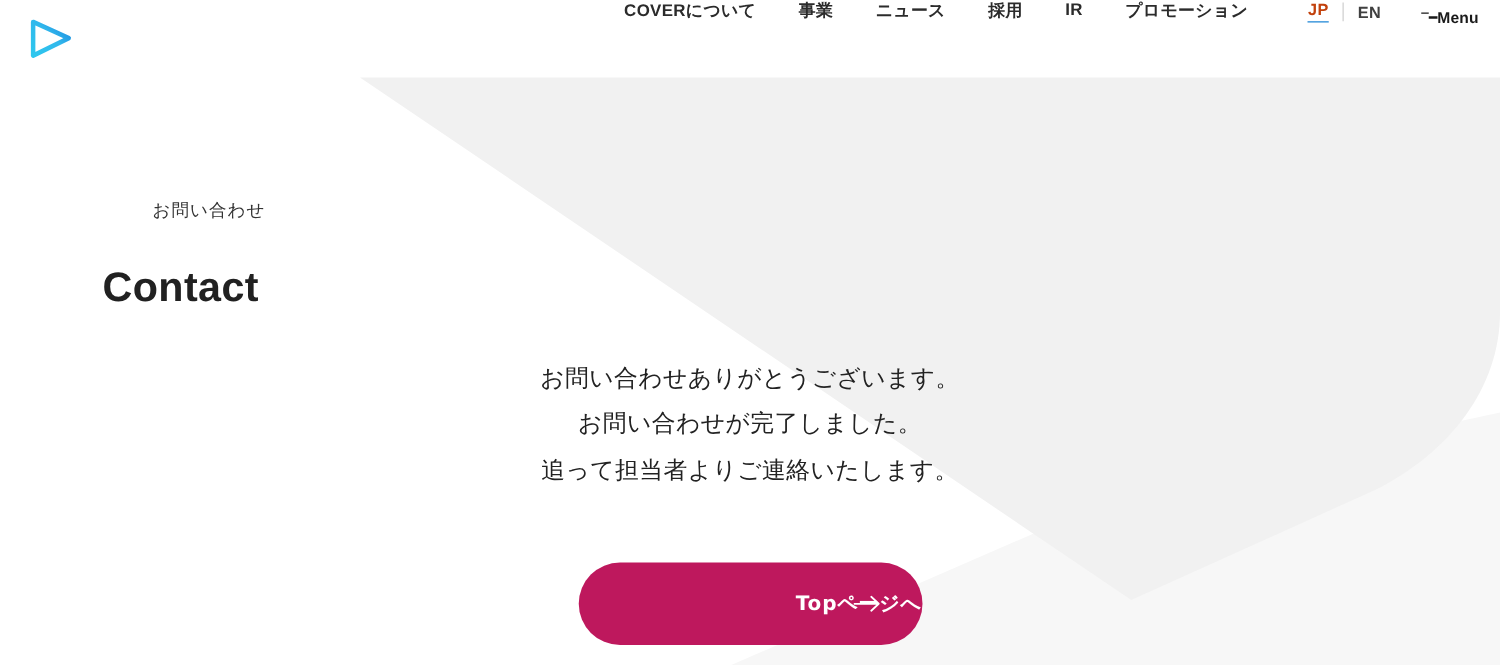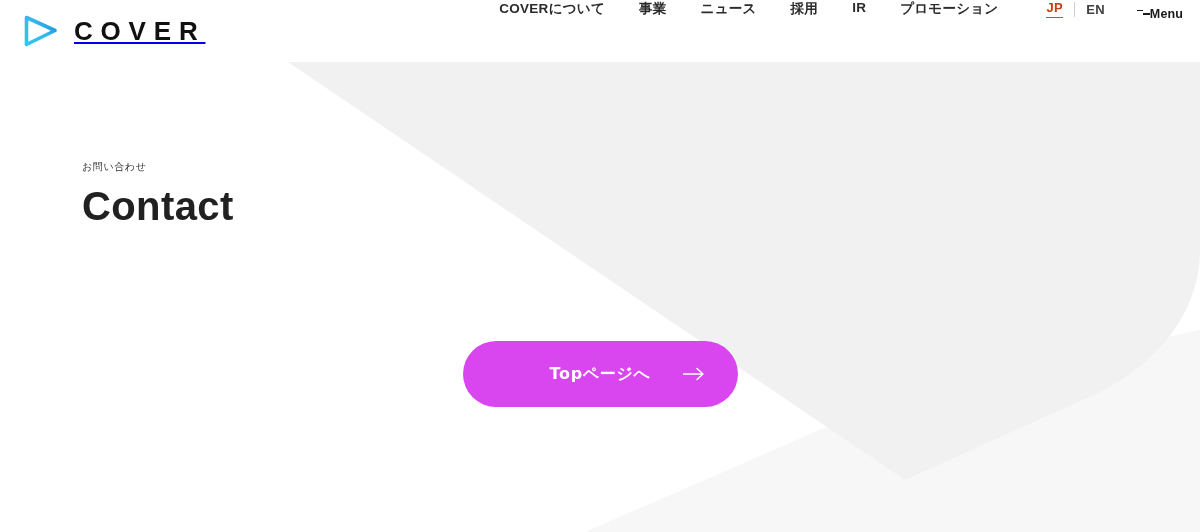--- a/index.html
+++ b/index.html
@@ -49,44 +49,45 @@
   }
   #menu-button .bar { width:40px; height:1.6px; background:#1a1a1a; display:block; }
   #menu-button .bar + .bar { margin-top:7px; }
   #menu-button .menu-label {
     font-size:12.5px; font-weight:700; color:#1a1a1a; margin-top:7px; letter-spacing:.01em;
   }
 
   
   #page-heading { position:absolute; left:82px; top:160px; z-index:5; }
   #page-heading .eyebrow {
-    font-size:10px; color:#333333; letter-spacing:.06em; line-height:1.4;
+    font-size:14px; color:#333333; letter-spacing:.06em; line-height:1.4;
     font-family:"DejaVu Sans","Liberation Sans",sans-serif;
+    margin-left:40px;
   }
   #page-heading .title {
-    font-size:40px; font-weight:700; color:#212121; letter-spacing:.01em;
-    margin-top:10px; line-height:1.1;
+    font-size:33px; font-weight:700; color:#212121; letter-spacing:.01em;
+    margin-top:32px; line-height:1.1;
   }
 
   
   #contact-complete {
     position:absolute; left:0; top:285px; width:1200px; z-index:5;
     display:flex; flex-direction:column; align-items:center;
   }
   #completion-message {
     text-align:center; color:#222222; font-size:19px; line-height:1.92;
     letter-spacing:.02em;
     font-family:"DejaVu Sans","Liberation Sans",sans-serif;
   }
   #completion-message .msg-line { display:block; white-space:nowrap; }
 
   #top-page-button {
     margin-top:56px; width:275px; height:66px; border-radius:33px;
-    background:#d946ef; border:none; cursor:pointer;
-    display:flex; align-items:center; justify-content:center;
+    background:#be185d; border:none; cursor:pointer;
+    display:flex; align-items:center; justify-content:flex-end;
     position:relative; color:#ffffff;
   }
   #top-page-button .btn-label {
     font-size:16px; font-weight:700; letter-spacing:.04em; color:#ffffff;
     font-family:"DejaVu Sans","Liberation Sans",sans-serif;
   }
   #top-page-button .btn-arrow {
     position:absolute; right:33px; top:50%; transform:translateY(-50%);
     width:22px; height:14px; display:block;
   }
@@ -107,21 +108,20 @@
     <svg class="mark" viewBox="0 0 44 40" aria-hidden="true">
       <defs>
         <linearGradient id="coverGrad" x1="0" y1="1" x2="1" y2="0">
           <stop offset="0%" stop-color="#2ec7ee"></stop>
           <stop offset="55%" stop-color="#31b8ec"></stop>
           <stop offset="100%" stop-color="#1a83dd"></stop>
         </linearGradient>
       </defs>
       <path d="M8.5 6.5 L37 19.5 L8.5 33.5 Z" fill="none" stroke="url(#coverGrad)" stroke-width="3.6" stroke-linejoin="round" stroke-linecap="round"></path>
     </svg>
-    <span class="wordmark">COVER</span>
   </a>
 
   <nav id="main-nav">
     <span class="nav-item">COVERについて</span>
     <span class="nav-item">事業</span>
     <span class="nav-item">ニュース</span>
     <span class="nav-item">採用</span>
     <span class="nav-item">IR</span>
     <span class="nav-item">プロモーション</span>
 
@@ -138,20 +138,25 @@
     </div>
   </nav>
 </header>
 
 <div id="page-heading">
   <div class="eyebrow">お問い合わせ</div>
   <h1 class="title">Contact</h1>
 </div>
 
 <main id="contact-complete">
+  <div id="completion-message">
+    <span class="msg-line">お問い合わせありがとうございます。</span>
+    <span class="msg-line">お問い合わせが完了しました。</span>
+    <span class="msg-line">追って担当者よりご連絡いたします。</span>
+  </div>
 
   <button id="top-page-button">
     <span class="btn-label">Topページへ</span>
     <svg class="btn-arrow" viewBox="0 0 22 14" aria-hidden="true">
       <path d="M0 7 H20 M14 1.4 L20 7 L14 12.6" fill="none" stroke="#ffffff" stroke-width="1.4" stroke-linecap="round" stroke-linejoin="round"></path>
     </svg>
   </button>
 </main>
 
 </body></html>

